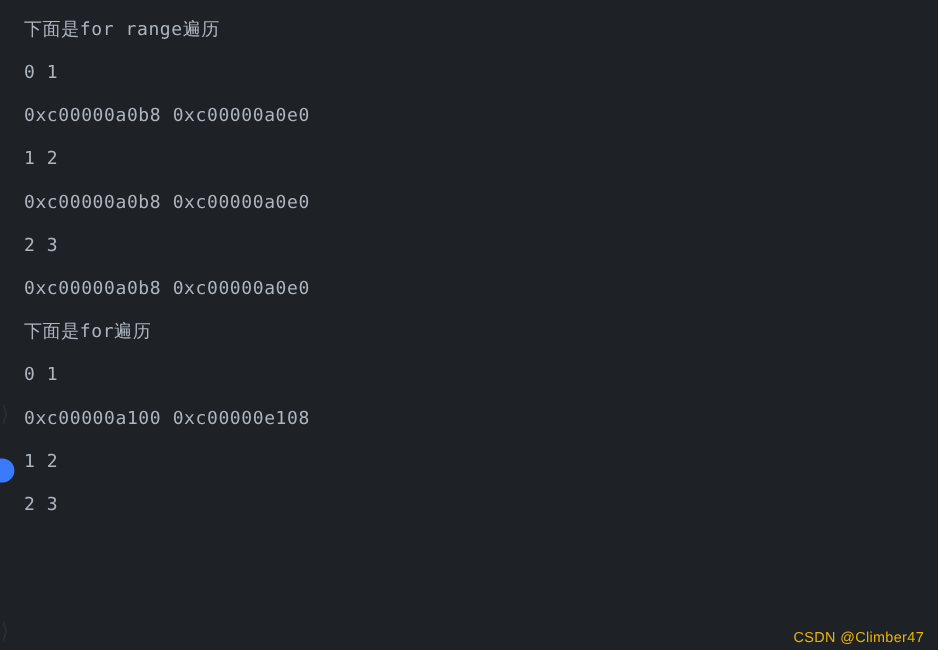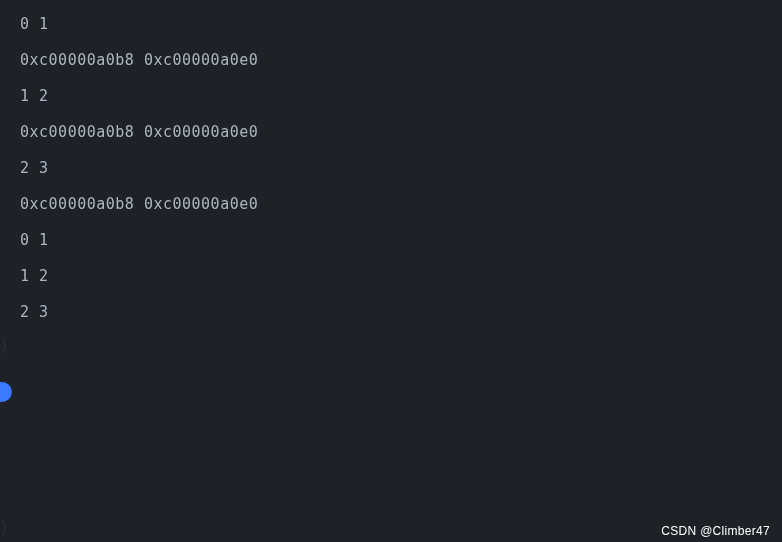--- a/index.html
+++ b/index.html
@@ -47,39 +47,42 @@
       color: #2a2e35;
       font-size: 18px;
       width: 14px;
       text-align: center;
     }
     .watermark {
       position: absolute;
       right: 12px;
       bottom: 4px;
       font-size: 12px;
-      color: #ffffff;
+      color: #eab308;
       font-family: Arial, sans-serif;
       letter-spacing: 0.3px;
     }
   </style>
 </head>
 <body>
 
 <div class="gutter">
   <div class="gutter-chevron" style="top: 335px;">⟩</div>
   <div class="gutter-marker" style="top: 382px;"></div>
   <div class="gutter-chevron" style="top: 516px;">⟩</div>
 </div>
 
 <div class="terminal-content">
+  <div class="terminal-line">下面是for range遍历</div>
   <div class="terminal-line">0 1</div>
   <div class="terminal-line">0xc00000a0b8 0xc00000a0e0</div>
   <div class="terminal-line">1 2</div>
   <div class="terminal-line">0xc00000a0b8 0xc00000a0e0</div>
   <div class="terminal-line">2 3</div>
   <div class="terminal-line">0xc00000a0b8 0xc00000a0e0</div>
+  <div class="terminal-line">下面是for遍历</div>
   <div class="terminal-line">0 1</div>
+  <div class="terminal-line">0xc00000a100 0xc00000e108</div>
   <div class="terminal-line">1 2</div>
   <div class="terminal-line">2 3</div>
 </div>
 
 <div class="watermark">CSDN @Climber47</div>
 
 </body></html>

